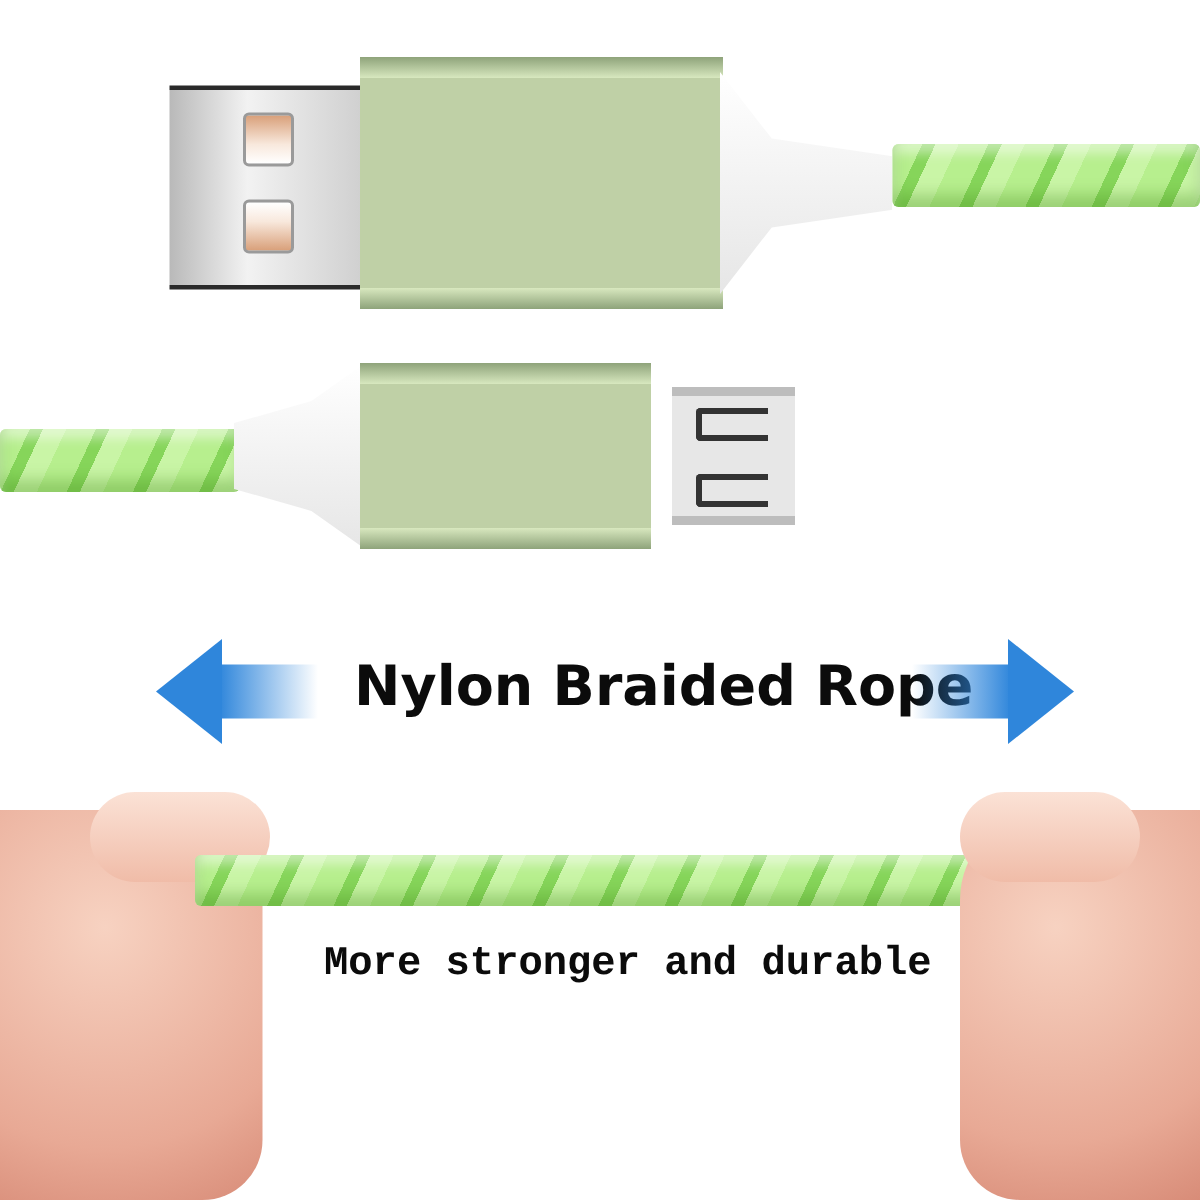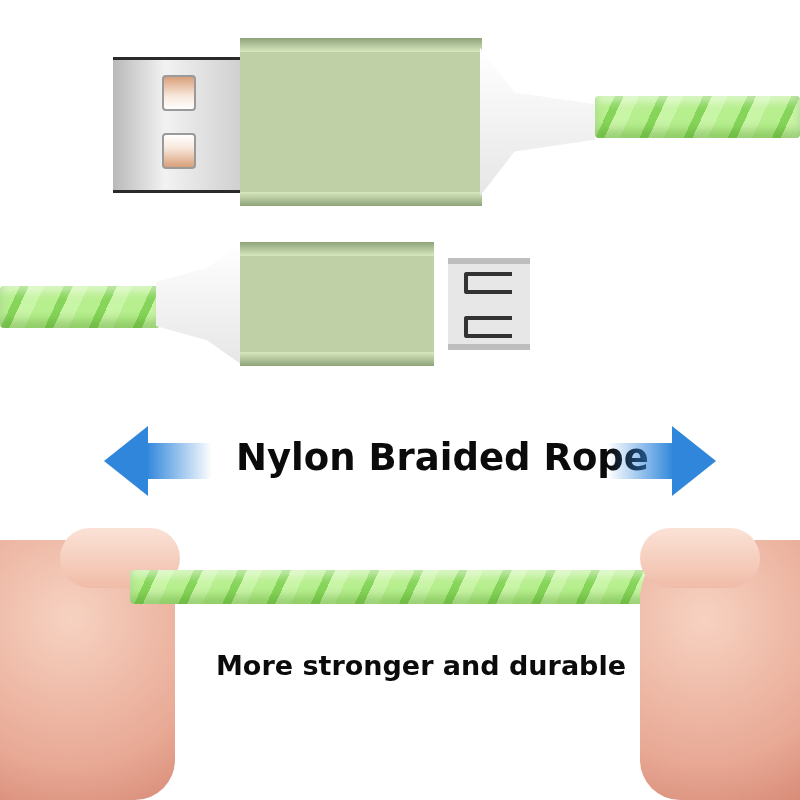--- a/index.html
+++ b/index.html
@@ -55,13 +55,13 @@
 <div>
   <div class="skin" style="left:0;top:540px;width:175px;height:260px;border-radius:0 60px 40px 0;"></div>
   <div class="skin" style="left:60px;top:528px;width:120px;height:60px;border-radius:30px;background:linear-gradient(#fbe2d6,#f0bca8);"></div>
 </div>
 <div class="cable-h" style="left:130px;top:570px;width:540px;height:34px;"></div>
 <div>
   <div class="skin" style="left:640px;top:540px;width:160px;height:260px;border-radius:60px 0 0 40px;"></div>
   <div class="skin" style="left:640px;top:528px;width:120px;height:60px;border-radius:30px;background:linear-gradient(#fbe2d6,#f0bca8);"></div>
 </div>
 
-<div class="title" style="left:216px;top:650px;font-size:27px;">More stronger and durable</div>
+<div class="title" style="left:216px;top:628px;font-size:27px;font-family:Liberation Mono, monospace;">More stronger and durable</div>
 
 </body></html>

